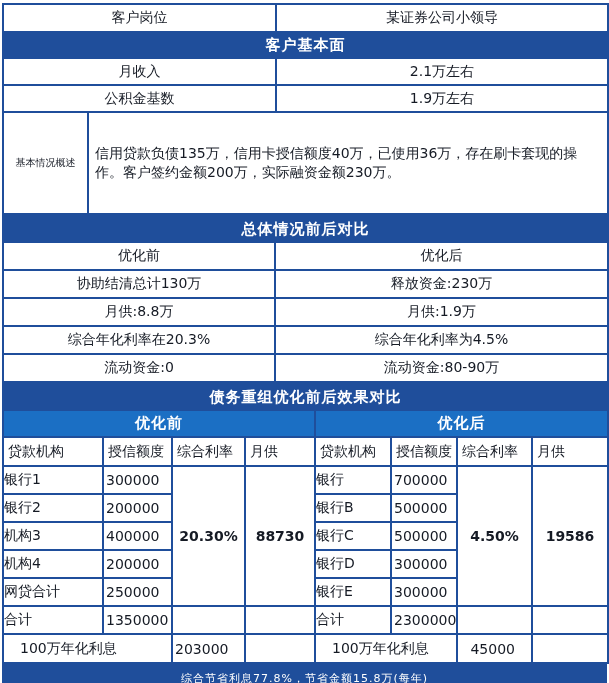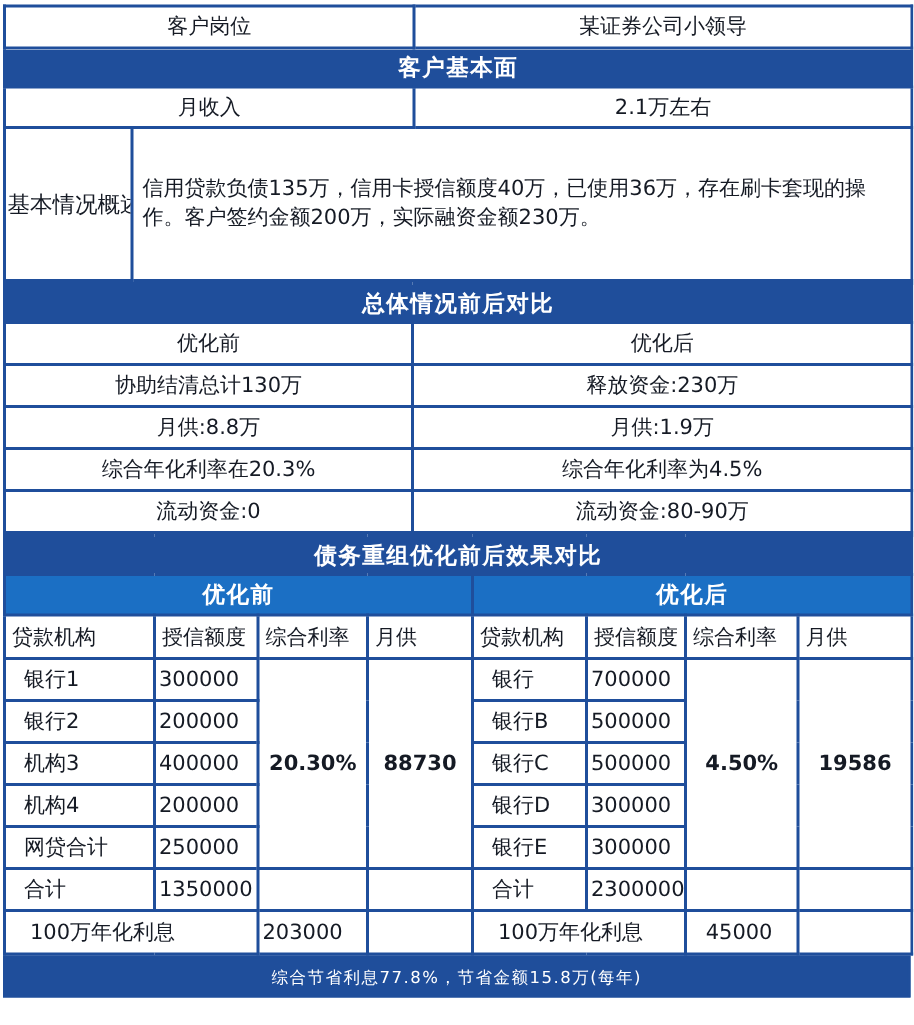--- a/index.html
+++ b/index.html
@@ -19,27 +19,27 @@
   .sec-hd {
     background:#1f4e9b; color:#ffffff; font-weight:bold;
     font-size:15px; height:24px; letter-spacing:1px;
   }
   .sub-hd {
     background:#1b6fc4; color:#ffffff; font-weight:bold;
     font-size:15px; height:25px; letter-spacing:1px;
   }
   .h28 { height:26px; }
   .h27 { height:25px;margin-top:36px; }
-  .overview-label { font-size:15px; padding:0 1px; }
+  .overview-label { font-size:10px; padding:0 1px; }
   .overview-text {
     white-space:normal; text-align:left; padding:20px 6px;
     line-height:19px; height:60px; font-size:14px;
   }
   .col-hd { text-align:left; padding-left:4px; height:27px; }
-  .name-cell { text-align:left; padding-left:12px; height:26px; }
+  .name-cell { text-align:left; padding-left:0; height:26px; }
   .num-cell { text-align:right; padding-right:16px; }
   .ctr-cell { text-align:center;font-weight:bold; }
   .interest-label { text-align:left; padding-left:16px; height:27px; }
   .footer-bar {
     background:#1f4e9b; color:#ffffff; font-weight:normal;
     font-size:11px; height:28px; width:605px; box-sizing:border-box;
     display:flex; align-items:center; justify-content:center;
     letter-spacing:1px; border:2px solid #1f4e9b;
   }
 </style>
@@ -58,20 +58,24 @@
         <tr>
       <td class="h28" colspan="2">客户岗位</td>
       <td class="h28">某证券公司小领导</td>
     </tr>
     <tr>
       <td class="sec-hd" colspan="3">客户基本面</td>
     </tr>
     <tr>
       <td class="h27" colspan="2">月收入</td>
       <td class="h27">2.1万左右</td>
+    </tr>
+    <tr>
+      <td class="h27" colspan="2">公积金基数</td>
+      <td class="h27">1.9万左右</td>
     </tr>
     <tr>
       <td class="overview-label">基本情况概述</td>
       <td class="overview-text" colspan="2">信用贷款负债135万，信用卡授信额度40万，已使用36万，存在刷卡套现的操作。客户签约金额200万，实际融资金额230万。</td>
     </tr>
   </tbody>
     </table>
 
   <table>
     <colgroup>

